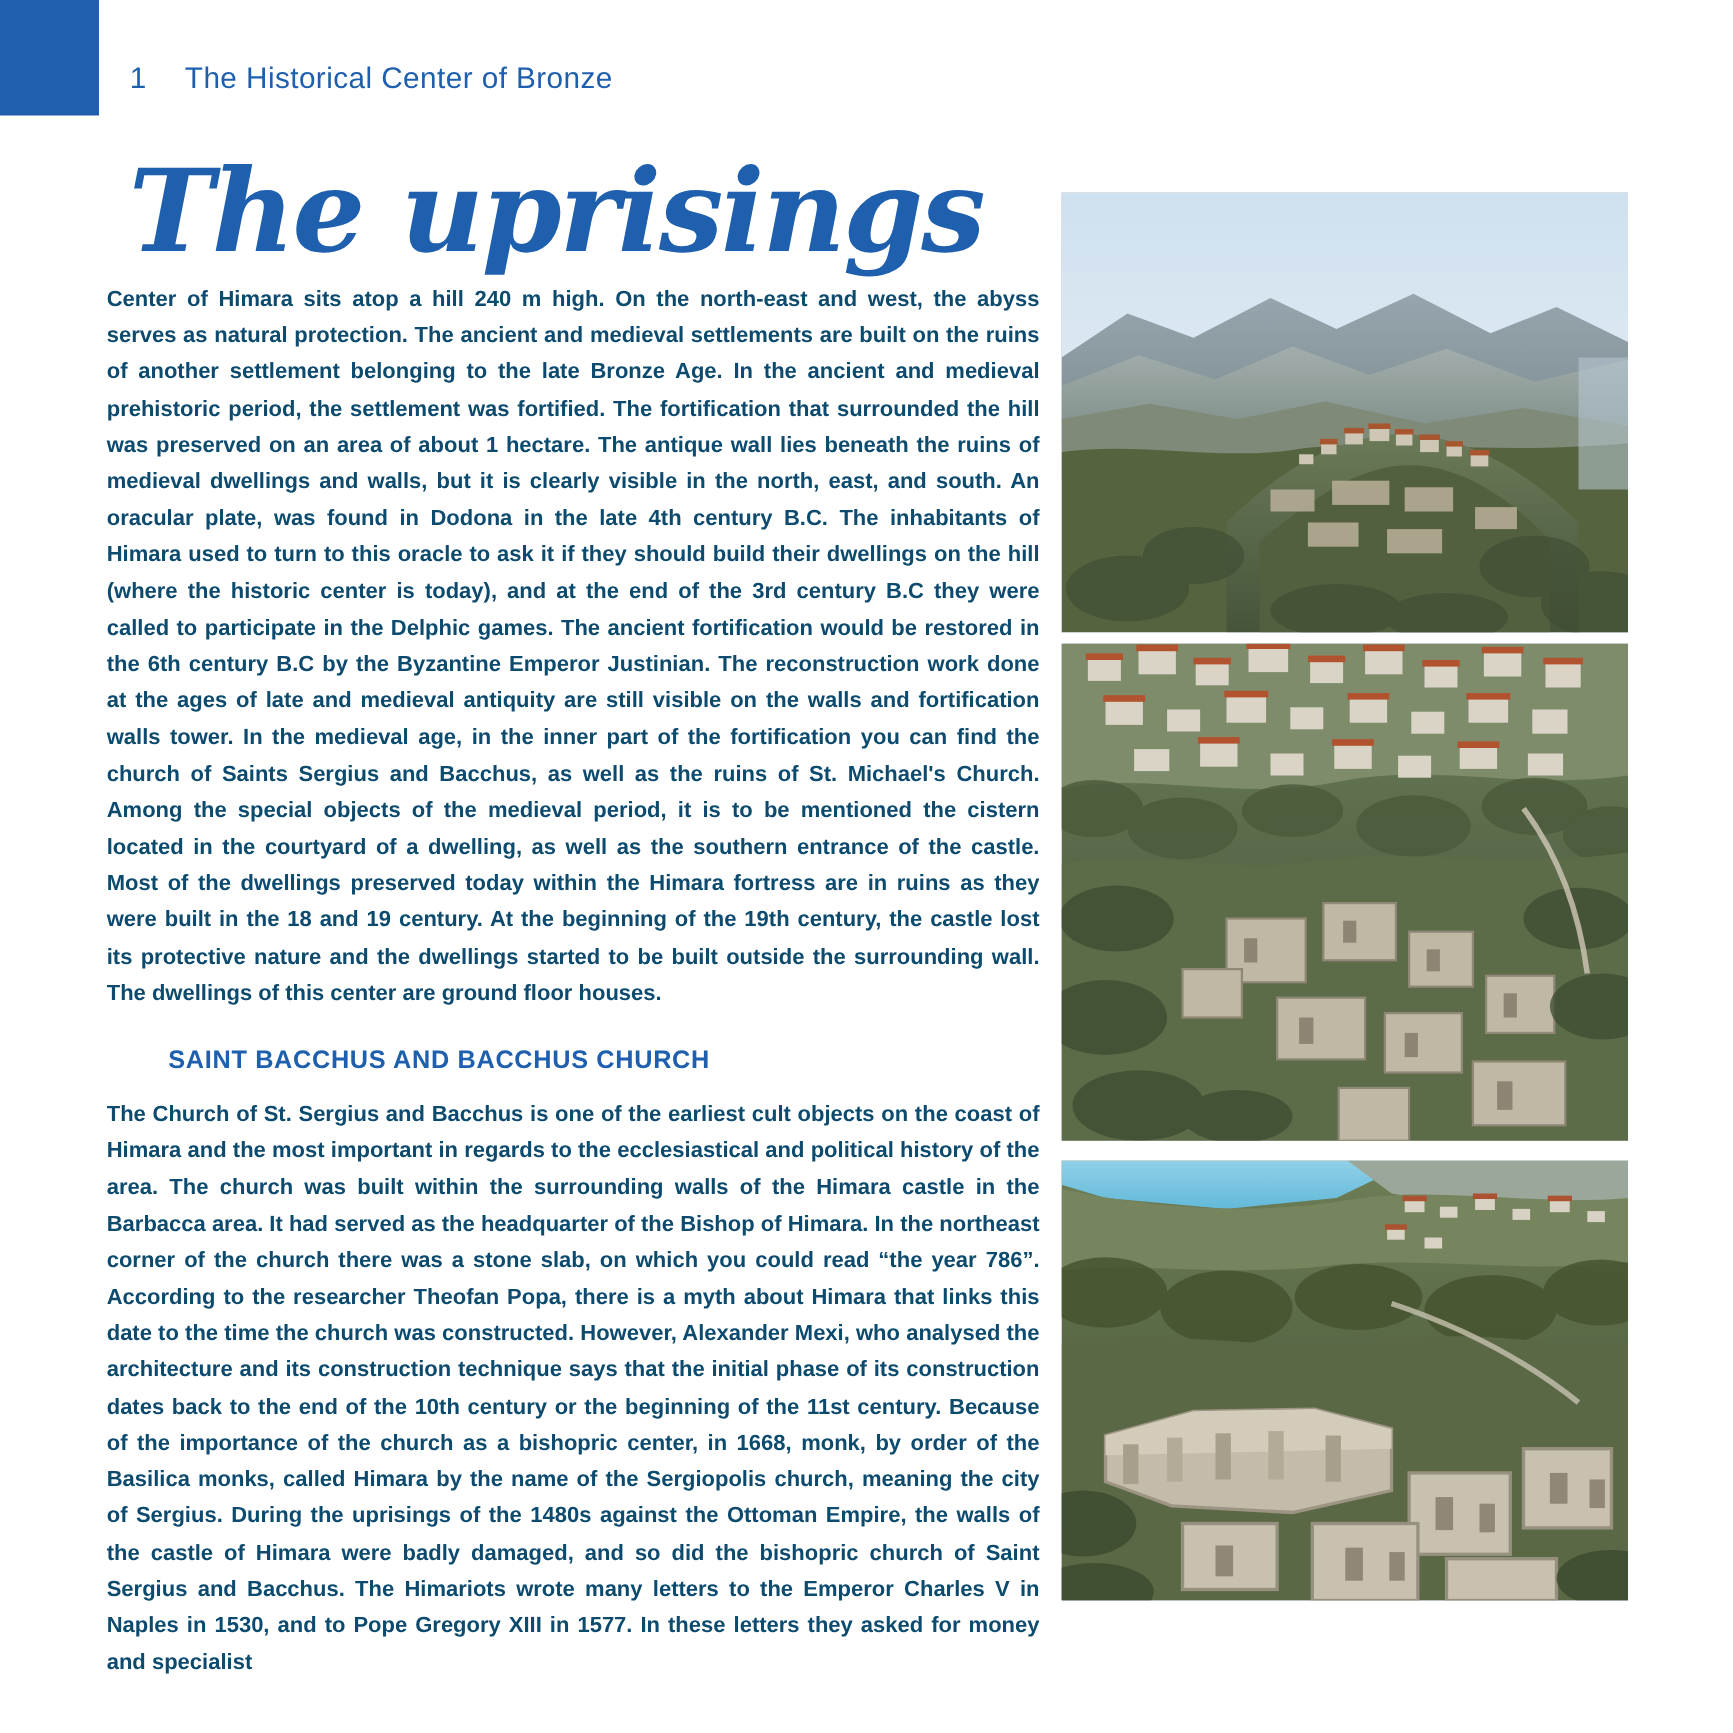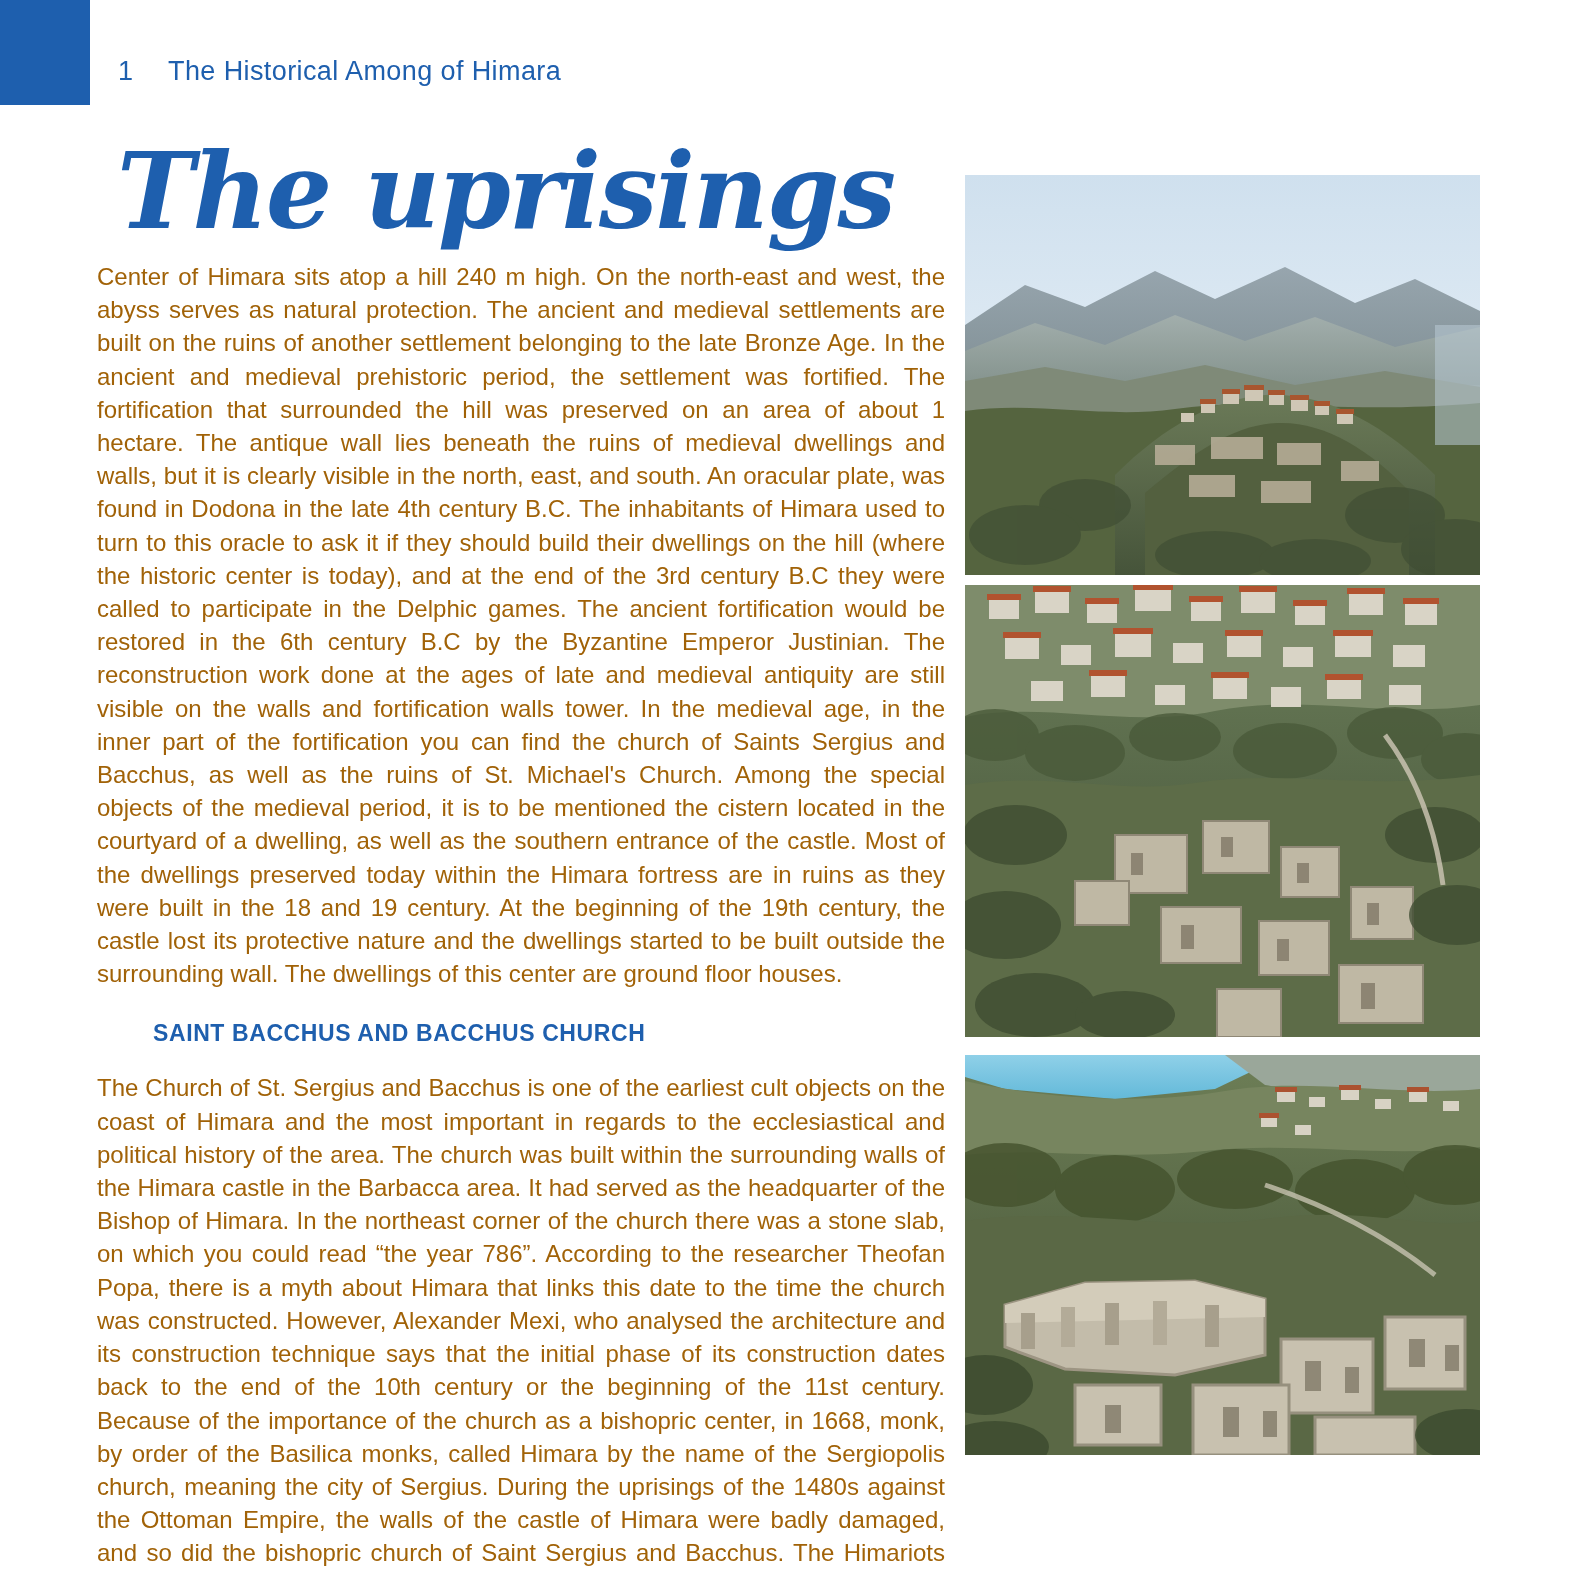--- a/index.html
+++ b/index.html
@@ -68,25 +68,26 @@
     line-height: 1;
     letter-spacing: -2px;
     display: block;
     height: 118px;
     margin-left: 20px;
     margin-bottom: -22px;
     white-space: nowrap;
   }
 
   .body-text {
-    font-size: 24px;
+    font-size: 20px;
     line-height: 33.2px;
     text-align: justify;
-    color: #a16207;
+    color: #0c4a6e;
     hyphens: none;
+    font-weight: bold;
   }
 
   .body-text.first {
     text-indent: 0;
   }
 
   .section-head {
     color: #1e5fae;
     font-size: 23px;
     letter-spacing: 0.6px;
@@ -109,21 +110,21 @@
 </style>
 </head>
 <body>
 
 <div class="page">
 
   <div class="header-bar"></div>
 
   <div class="header-line">
     <span class="header-num">1</span>
-    <span class="header-title">The Historical Among of Himara</span>
+    <span class="header-title">The Historical Center of Bronze</span>
   </div>
 
   <div class="text-col">
     <span class="script-word">The uprisings</span>
     <p class="body-text first">Center of Himara sits atop a hill 240 m high. On the north-east and west, the abyss serves as natural protection. The ancient and medieval settlements are built on the ruins of another settlement belonging to the late Bronze Age. In the ancient and medieval prehistoric period, the settlement was fortified. The fortification that surrounded the hill was preserved on an area of about 1 hectare. The antique wall lies beneath the ruins of medieval dwellings and walls, but it is clearly visible in the north, east, and south. An oracular plate, was found in Dodona in the late 4th century B.C.  The inhabitants of Himara used to turn to this oracle to ask it if they should build their dwellings on the hill (where the historic center is today), and at the end of the 3rd century B.C they were called to participate in the Delphic games. The ancient fortification would be restored in the 6th century B.C by the Byzantine Emperor Justinian. The reconstruction work done at the ages of late and medieval antiquity are still visible on the walls and fortification walls tower.   In the medieval age, in the inner part of the fortification you can find the church of Saints Sergius and Bacchus, as well as the ruins of St. Michael's Church. Among the special objects of the medieval period, it is to be mentioned the cistern located in the courtyard of a dwelling, as well as the southern entrance of the castle. Most of the dwellings preserved today within the Himara fortress are in ruins as they were built in the 18 and 19 century.  At the beginning of the 19th century, the castle lost its protective nature and the dwellings started to be built outside the surrounding wall. The dwellings of this center are ground floor houses.</p>
     <h2 class="section-head">SAINT BACCHUS AND BACCHUS CHURCH</h2>
     <p class="body-text">The Church of St. Sergius and Bacchus is one of the earliest cult objects on the coast of Himara and the most important in regards to the ecclesiastical and political history of the area. The church was built within the surrounding walls of the Himara castle in the Barbacca area. It had served as the headquarter of the Bishop of Himara. In the northeast corner of the church there was a stone slab, on which you could read “the year 786”. According to the researcher Theofan Popa, there is a myth about Himara that links this date to the time the church was constructed. However, Alexander Mexi, who analysed the architecture and its construction technique says that the initial phase of its construction dates back to the end of the 10th century or the beginning of the 11st century. Because of the importance of the church as a bishopric center, in 1668, monk, by order of the Basilica monks, called Himara by the name of the Sergiopolis church, meaning the city of Sergius. During the uprisings of the 1480s against the Ottoman Empire, the walls of the castle of Himara were badly damaged, and so did the bishopric church of Saint Sergius and Bacchus. The Himariots wrote many letters to the Emperor Charles V in Naples in 1530, and to Pope Gregory XIII in 1577. In these letters they asked for money and specialist</p>
   </div>
 
   <div class="photo photo-1">

